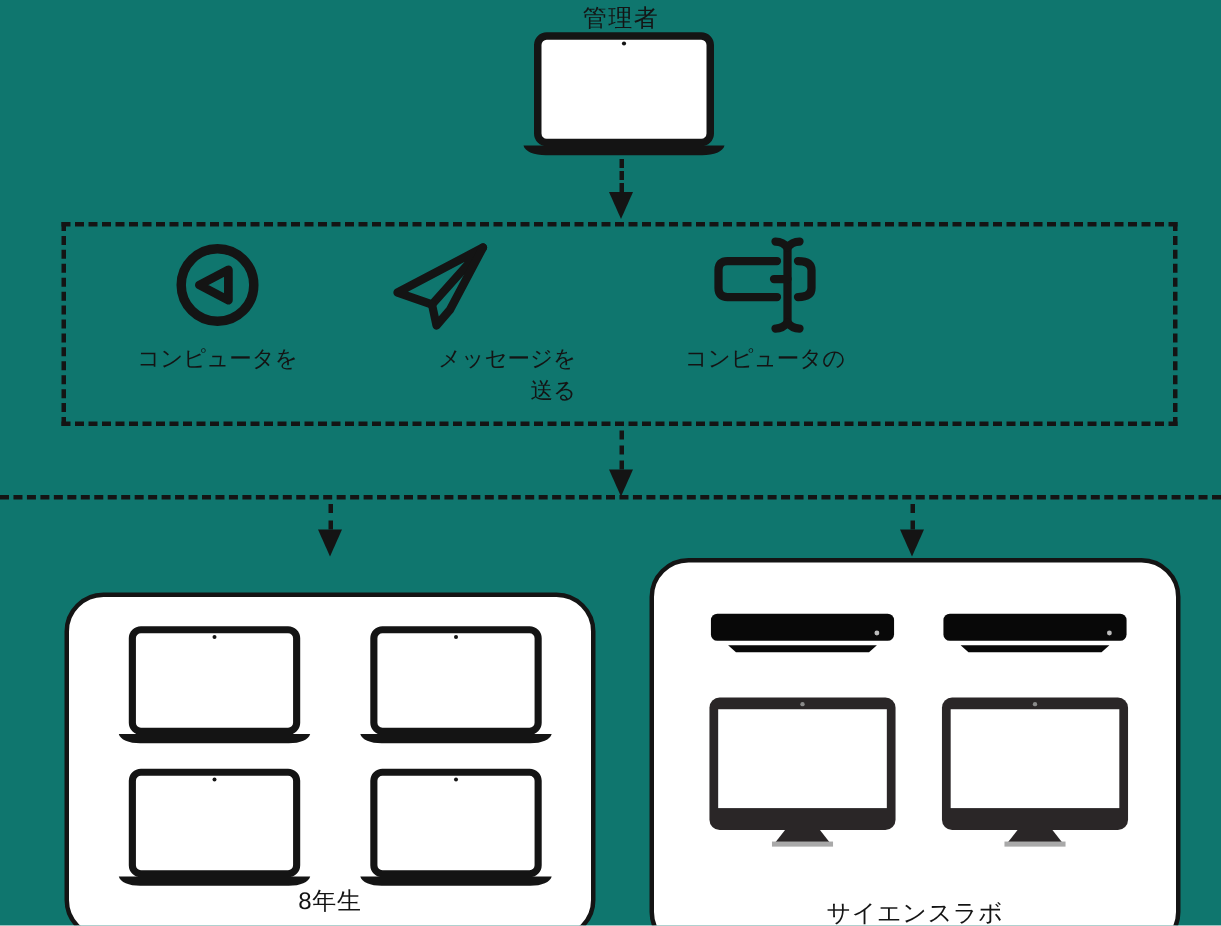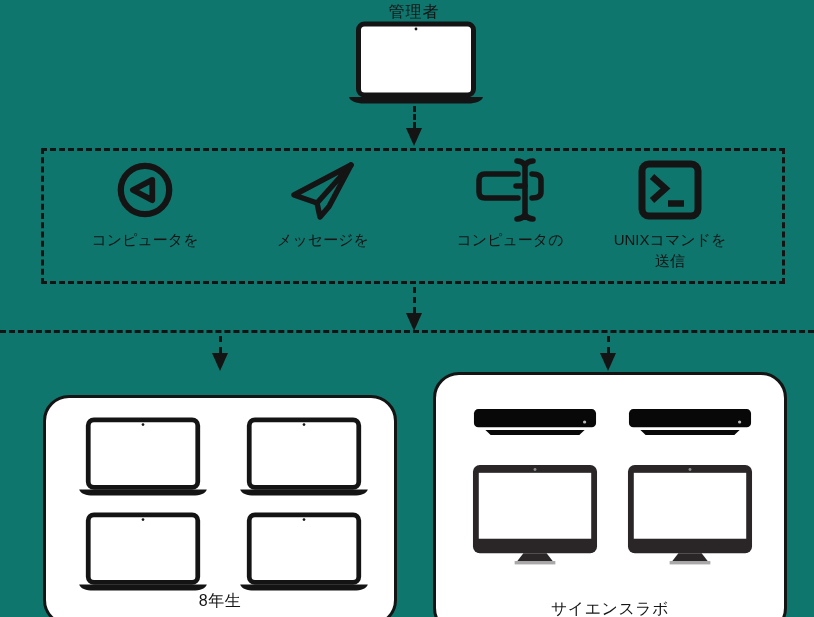--- a/index.html
+++ b/index.html
@@ -102,59 +102,49 @@
   <div class="abs action-item" style="left:55px; top:156px; width:180px;">
     <div class="action-icon">
       <svg width="62" height="60" viewBox="0 0 64 62">
         <circle cx="32" cy="31" r="25" fill="none" stroke="#141414" stroke-width="6.5"></circle>
         <path d="M39.5 20.5 L19.5 31 L39.5 41.5 Z" fill="none" stroke="#141414" stroke-width="6" stroke-linejoin="round"></path>
       </svg>
     </div>
     <div>コンピュータを</div>
   </div>
 
-  <div class="abs action-item" style="left:233px; top:156px; width:180px;">
+  <div class="abs action-item" style="left:204px; top:156px; width:180px;text-align:right;">
     <div class="action-icon">
       <svg width="70" height="60" viewBox="0 0 70 60">
         <g fill="none" stroke="#141414" stroke-width="5.5" stroke-linejoin="round" stroke-linecap="round">
           <path d="M63 5 L6 35 L29 43 Z"></path>
           <path d="M29 43 L32 57 L41 46.5 L63 5"></path>
         </g>
       </svg>
     </div>
     <div>メッセージを</div>
+    <div>送る</div>
   </div>
 
   <div class="abs action-item" style="left:420px; top:156px; width:180px;">
     <div class="action-icon">
       <svg width="70" height="66" viewBox="0 0 70 66">
         <g fill="none" stroke="#141414" stroke-width="5.5" stroke-linecap="round" stroke-linejoin="round">
           <path d="M43 17 H10 Q4 17 4 23 V35 Q4 41 10 41 H43"></path>
           <path d="M57 17 Q66 17 66 23 V35 Q66 41 57 41"></path>
           <path d="M50 8 V58"></path>
           <path d="M42 4 Q47 4 50 8 Q53 4 58 4"></path>
           <path d="M42 62 Q47 62 50 58 Q53 62 58 62"></path>
           <path d="M41 29 H50"></path>
         </g>
       </svg>
     </div>
     <div>コンピュータの</div>
   </div>
 
-  <div class="abs action-item" style="left:580px; top:156px; width:180px;">
-    <div class="action-icon">
-      <svg width="64" height="60" viewBox="0 0 64 60">
-        <rect x="4" y="4" width="56" height="52" rx="7" fill="none" stroke="#141414" stroke-width="7"></rect>
-        <path d="M14 16.5 L27.5 28.5 L14 40.5" fill="none" stroke="#141414" stroke-width="6.5" stroke-linejoin="miter"></path>
-        <path d="M30 43.5 H46" fill="none" stroke="#141414" stroke-width="6.5"></path>
-      </svg>
-    </div>
-    <div>UNIXコマンドを</div>
-    <div>送信</div>
-  </div>
 
   <div class="abs arrow" style="left:406px; top:287px; width:16px; height:44px;">
     <div class="arrow-stem"></div>
     <div class="arrow-head"></div>
   </div>
 
   <div class="abs hsep" style="left:0; top:330px; width:814px;"></div>
 
   <div class="abs arrow" style="left:212px; top:336px; width:16px; height:35px;">
     <div class="arrow-stem"></div>

